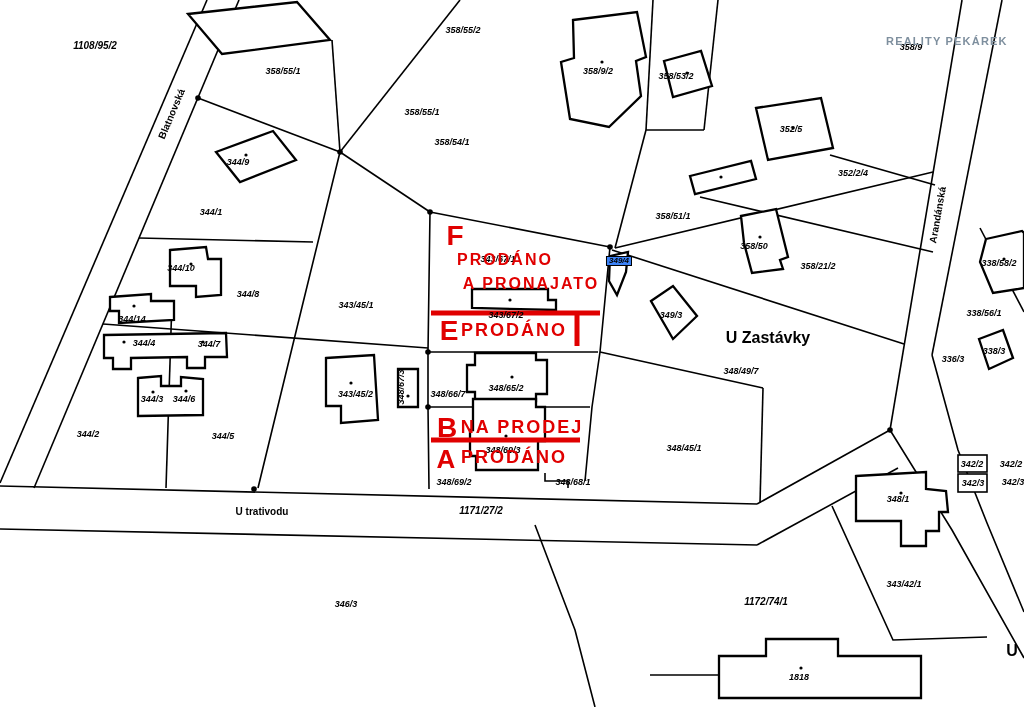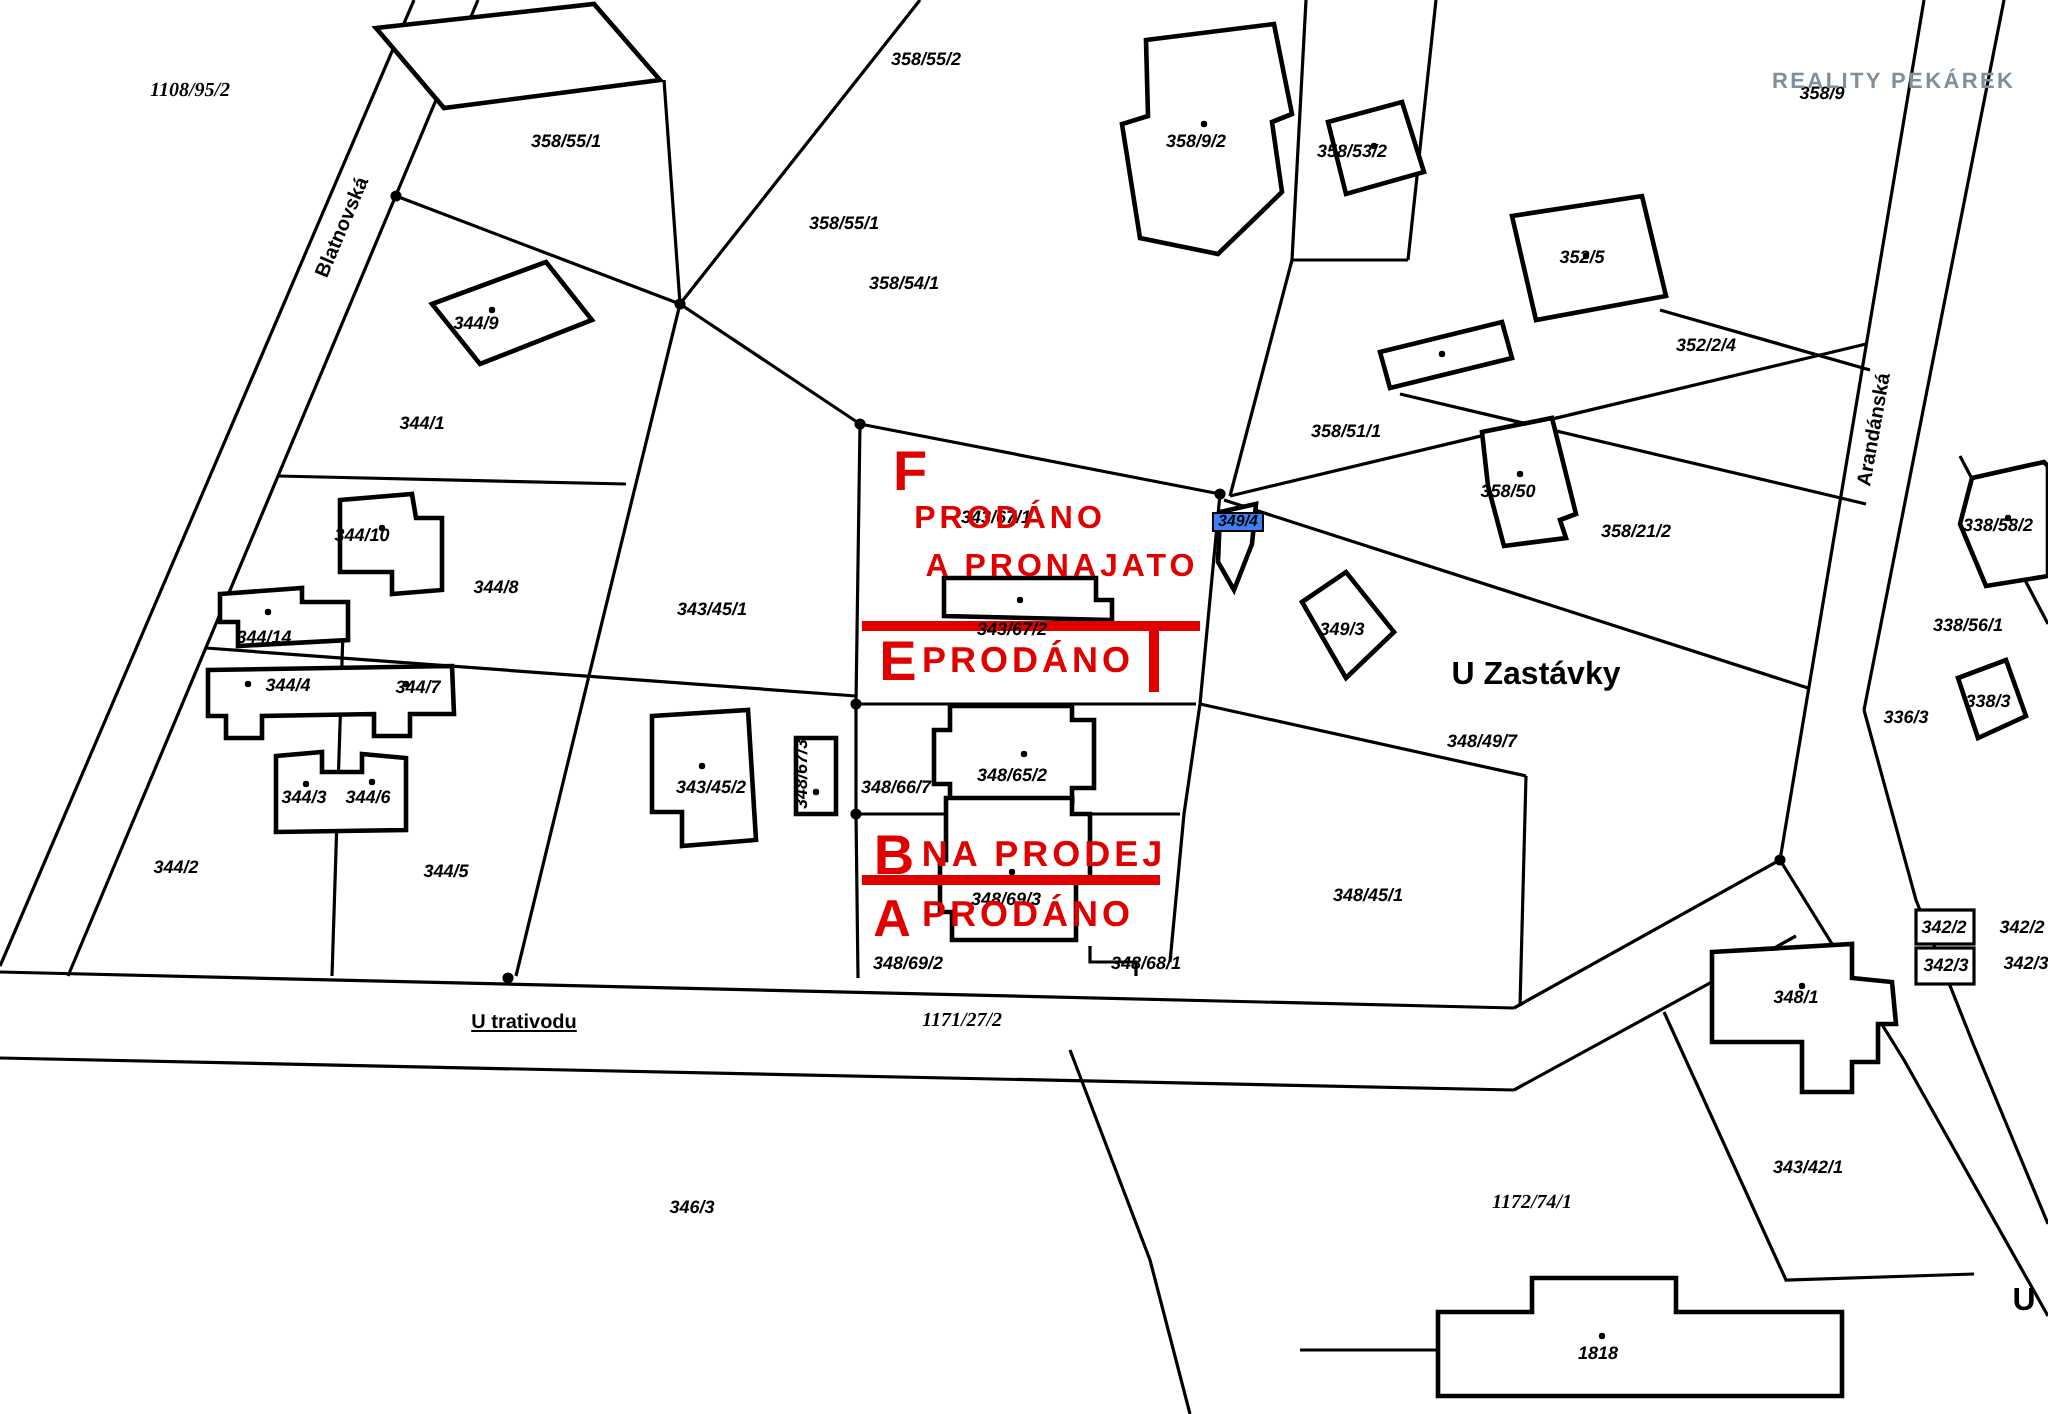--- a/index.html
+++ b/index.html
@@ -17,21 +17,21 @@
   .bldg{stroke:var(--line);stroke-width:2.3;fill:#ffffff;}
   .boxrect{stroke:var(--line);stroke-width:1.6;fill:#ffffff;}
   .dot{fill:var(--line);}
   .redline{stroke:var(--red);stroke-width:5;fill:none;}
   #labels-layer,#street-layer,#zone-layer{position:absolute;left:0;top:0;width:1024px;height:707px;pointer-events:none;}
   .plabel{
     position:absolute;transform:translate(-50%,-50%);
     font-style:italic;font-weight:bold;font-size:9px;line-height:1;
     color:#000;white-space:nowrap;
   }
-  .plabel.big{font-size:10px;font-family:Liberation Serif, serif;}
+  .plabel.big{font-size:10px;}
   .plabel.box{border:1px solid #000;background:#3b82f6;padding:0 2px;font-size:8px;}
   .slabel{
     position:absolute;transform:translate(-50%,-50%);
     font-weight:bold;font-size:10px;line-height:1;color:#000;white-space:nowrap;
   }
   .slabel.big{font-size:16px;}
   .zletter,.zletterA,.ztext,.ztextF{
     position:absolute;transform:translate(-50%,-50%);
     font-weight:bold;color:var(--red);line-height:1;white-space:nowrap;
   }
@@ -215,21 +215,21 @@
     <div class="plabel" style="left: 898px; top: 499px;">348/1</div>
     <div class="plabel" style="left: 972px; top: 464px;">342/2</div>
     <div class="plabel" style="left: 973px; top: 483px;">342/3</div>
     <div class="plabel" style="left: 1011px; top: 464px;">342/2</div>
     <div class="plabel" style="left: 1013px; top: 482px;">342/3</div>
     <div class="plabel" style="left: 799px; top: 677px;">1818</div>
   </div>
 <div id="street-layer">
     <div class="slabel" style="left: 172px; top: 114px; transform: translate(-50%, -50%) rotate(-67deg);">Blatnovská</div>
     <div class="slabel" style="left: 938px; top: 215px; transform: translate(-50%, -50%) rotate(-80deg);">Arandánská</div>
-    <div class="slabel" style="left: 262px; top: 512px; text-decoration: underline;">U trativodu</div>
+    <div class="slabel" style="left: 262px; top: 512px;">U trativodu</div>
     <div class="slabel big" style="left: 768px; top: 338px;">U Zastávky</div>
     <div class="slabel big" style="left: 1012px; top: 651px;">U</div>
   </div>
 <div id="zone-layer">
     <div class="zletter" style="left: 455px; top: 236px;">F</div>
     <div class="ztextF" style="left: 505px; top: 260px;">PRODÁNO</div>
     <div class="ztextF" style="left: 531px; top: 284px;">A PRONAJATO</div>
     <div class="zletter" style="left: 449px; top: 331px;">E</div>
     <div class="ztext" style="left: 514px; top: 330px;">PRODÁNO</div>
     <div class="zletter" style="left: 447px; top: 428px;">B</div>

